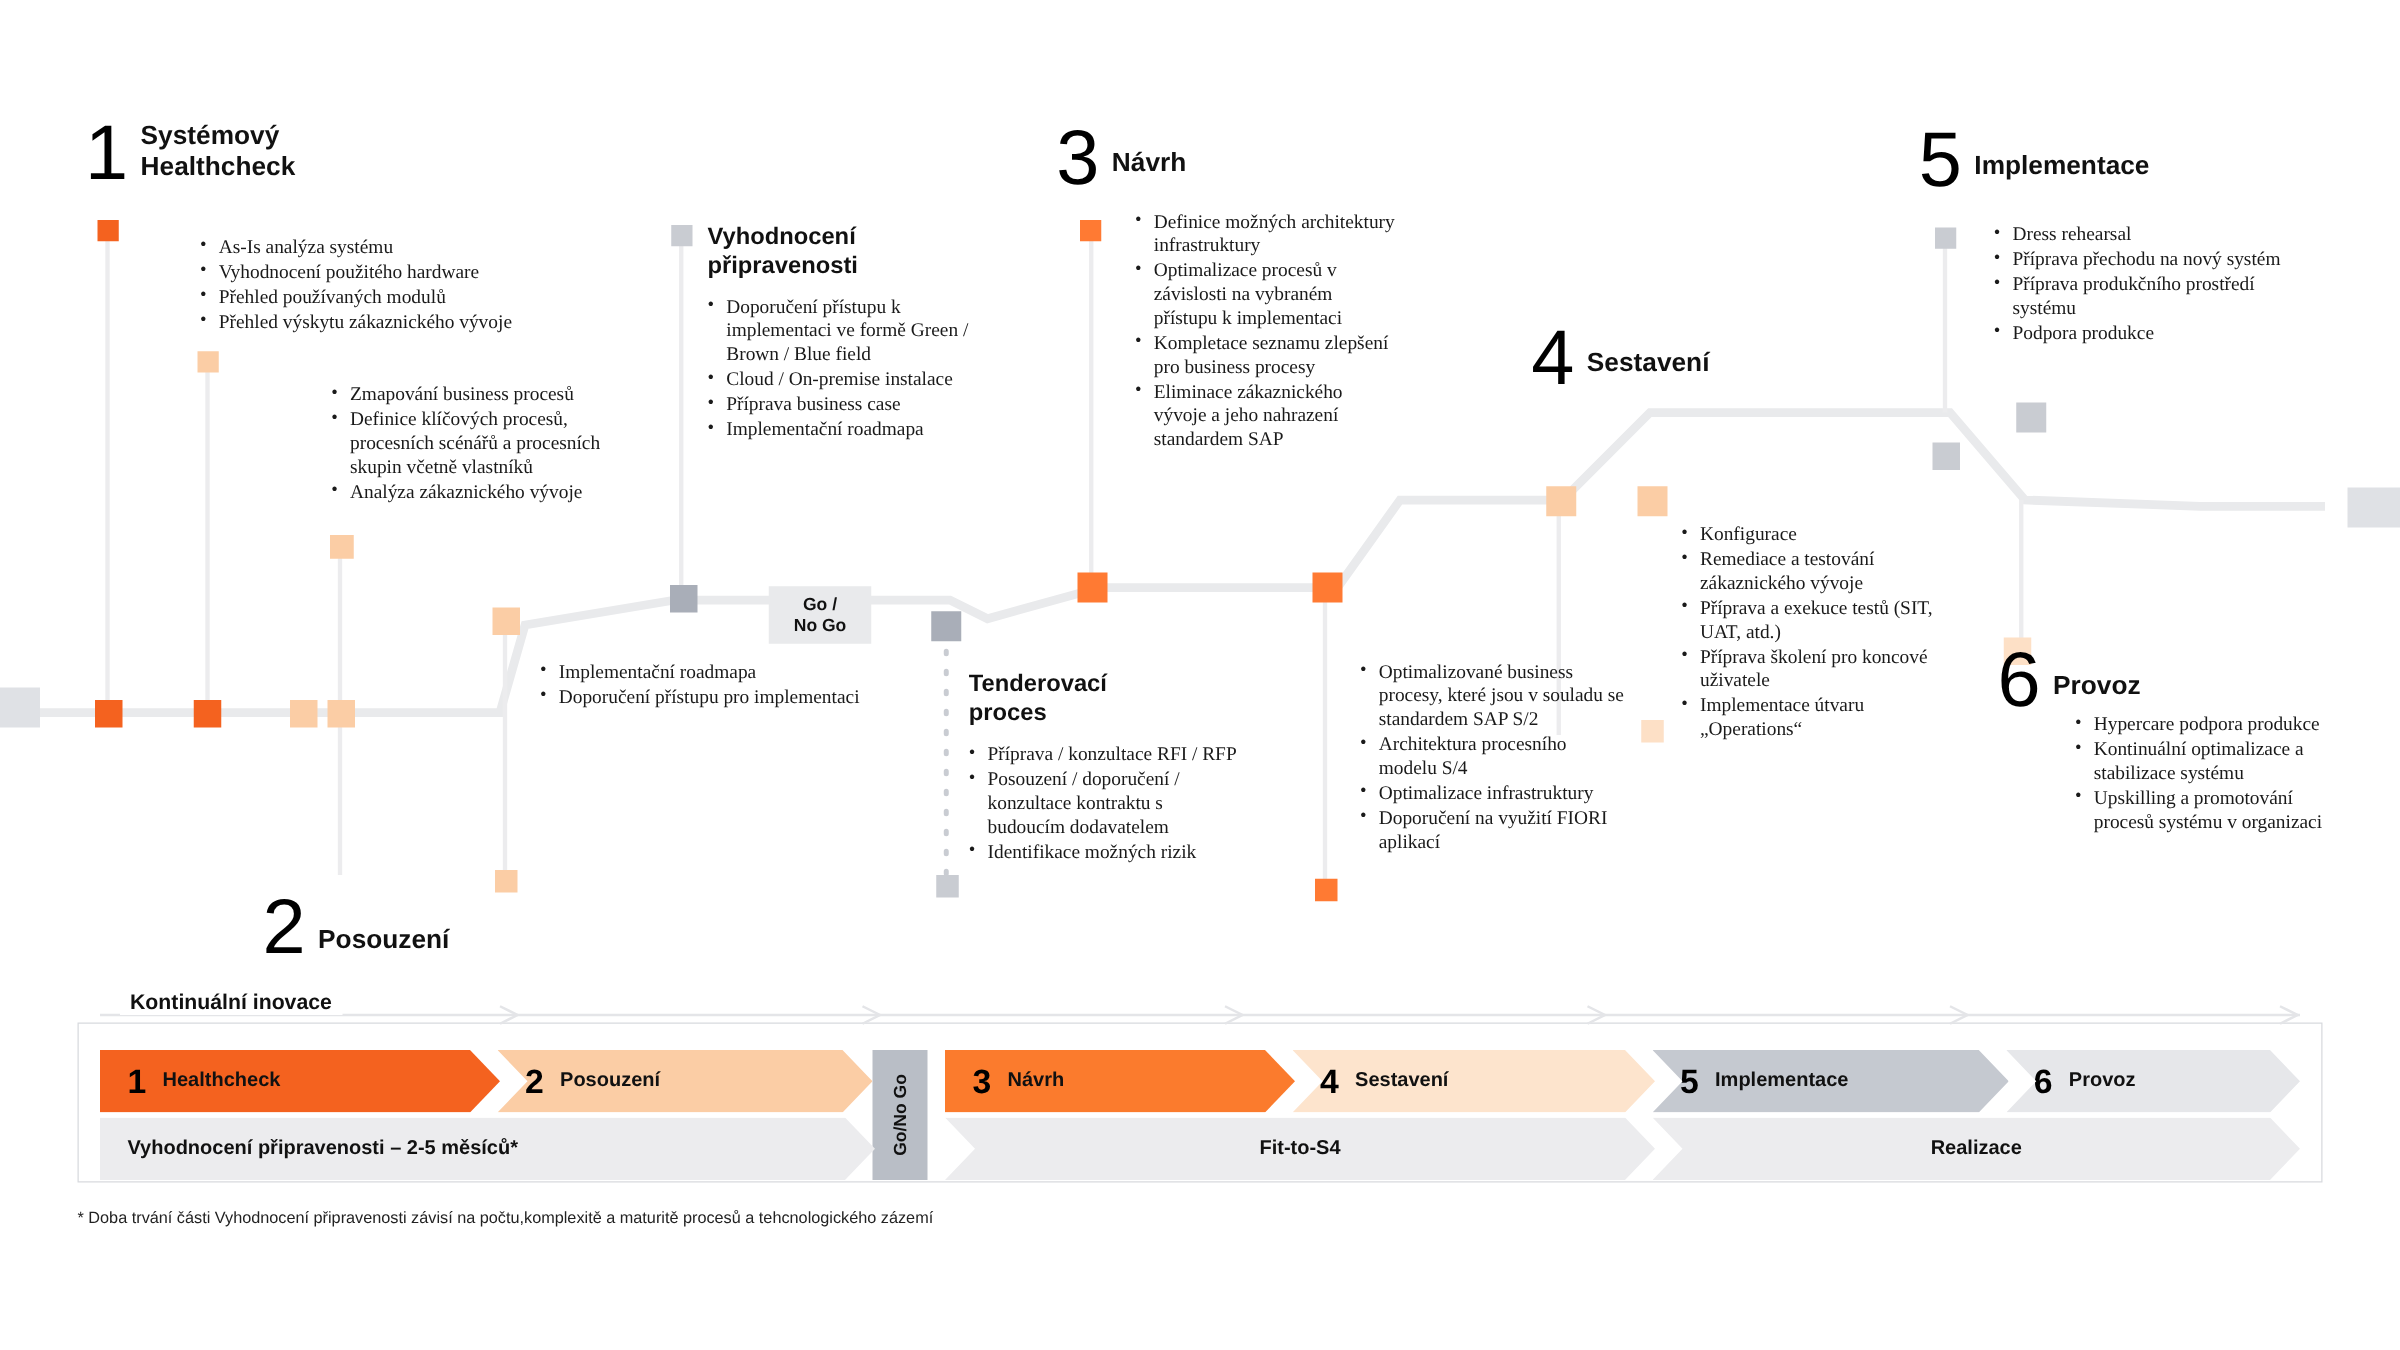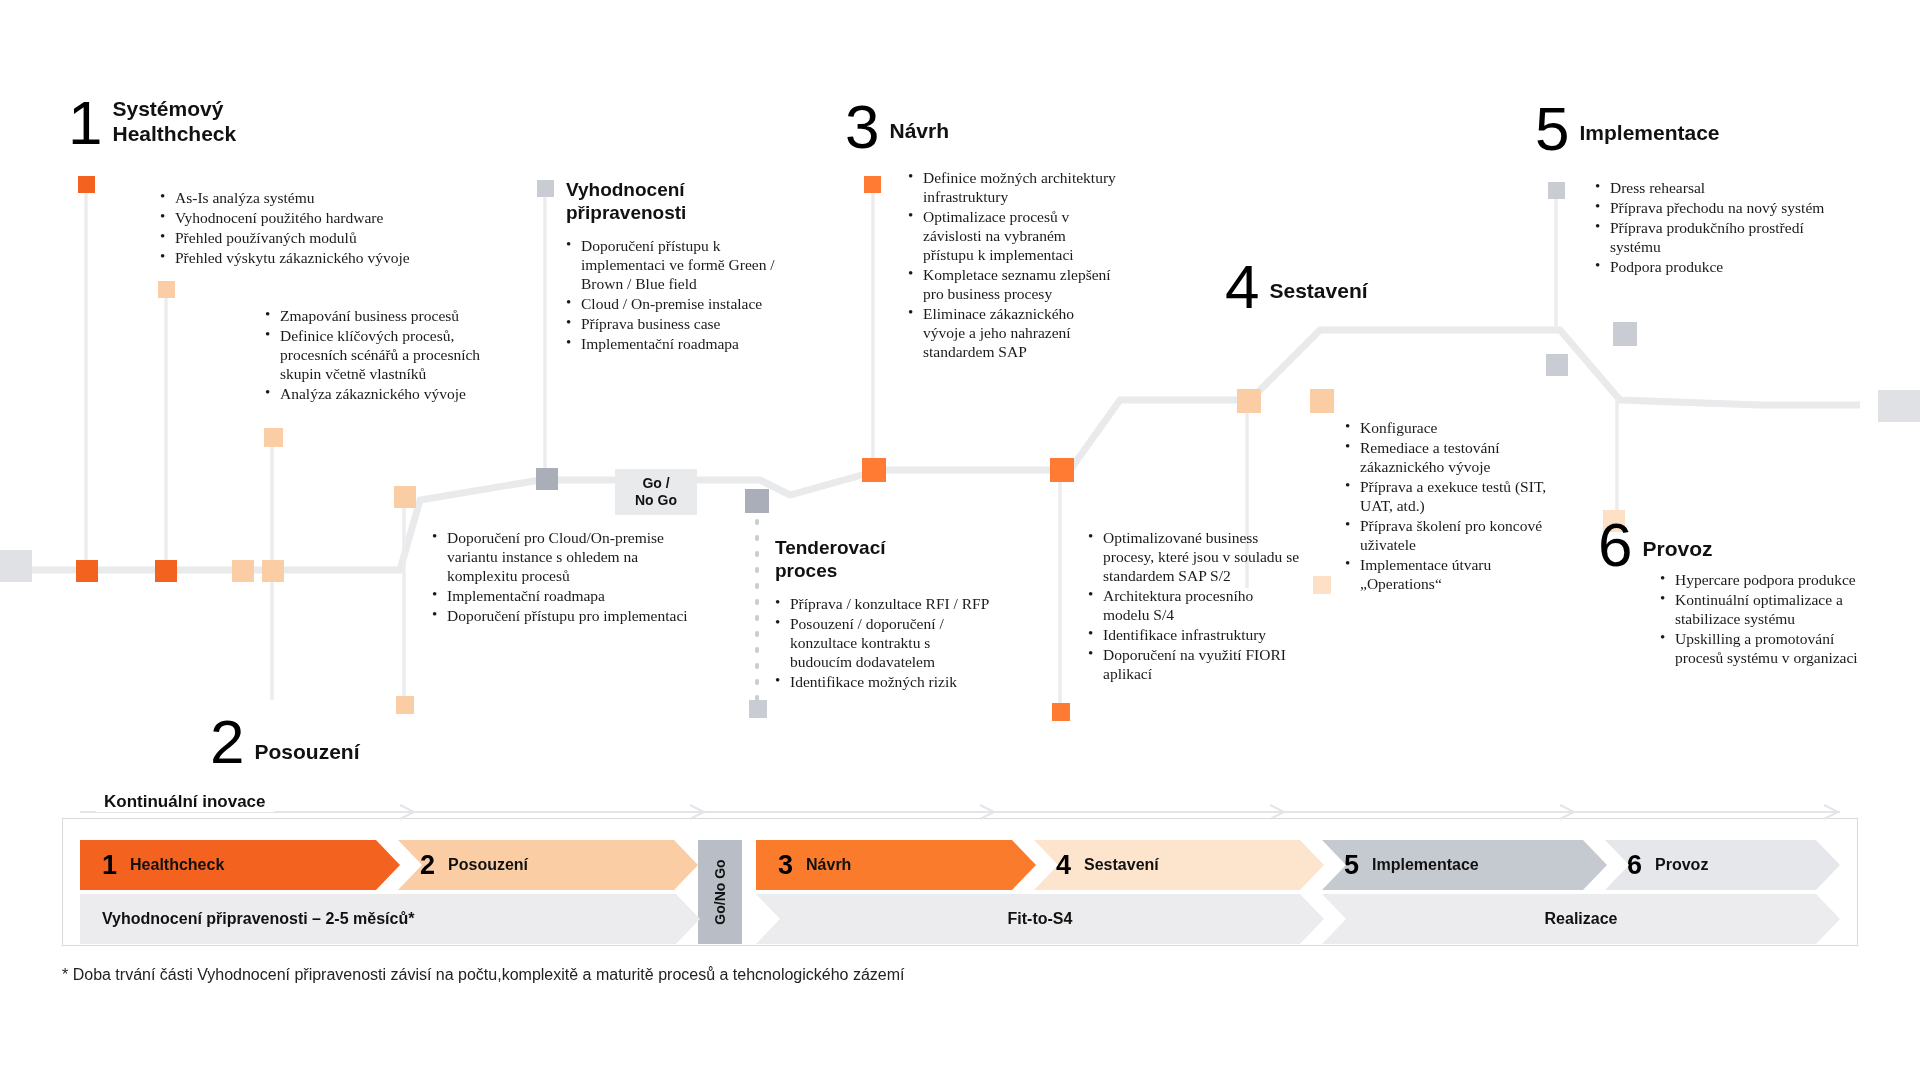--- a/index.html
+++ b/index.html
@@ -96,21 +96,21 @@
 
   .grp-row{position:absolute;left:18px;top:76px;height:50px;width:1760px;}
   .grp{
     position:absolute;top:0;height:50px;background:#ececee;
     display:flex;align-items:center;box-sizing:border-box;
   }
   .grp .glab{font-weight:bold;font-size:16px;color:#111;white-space:nowrap;}
 
   .footnote{
     position:absolute;left:62px;top:966px;
-    font-size:16px;color:#222;font-family:"Liberation Sans", sans-serif;
+    font-size:13px;color:#222;font-family:"Liberation Sans", sans-serif;
   }
 </style>
 </head>
 <body>
 
 <div class="canvas">
 
   <svg class="wires" viewBox="0 0 1920 1080">
     <g stroke="#e9eaec" stroke-width="7" fill="none" stroke-linejoin="miter">
 
@@ -210,21 +210,20 @@
     <ul class="bl">
       <li>Doporučení přístupu k implementaci ve formě Green / Brown / Blue field</li>
       <li>Cloud / On-premise instalace</li>
       <li>Příprava business case</li>
       <li>Implementační roadmapa</li>
     </ul>
   </div>
 
   <div class="blk" style="left:432px;top:528px;width:265px;">
     <ul class="bl">
-      <li>Doporučení pro Cloud/On-premise variantu instance s ohledem na komplexitu procesů</li>
       <li>Implementační roadmapa</li>
       <li>Doporučení přístupu pro implementaci</li>
     </ul>
   </div>
 
   <div class="phase" style="left:845px;top:100px;">
     <div class="head-row">
       <div class="ph-num">3</div>
       <div>
         <div class="ph-title" style="margin-top:18px;">Návrh</div>
@@ -249,21 +248,21 @@
       <li>Příprava / konzultace RFI / RFP</li>
       <li>Posouzení / doporučení / konzultace kontraktu s budoucím dodavatelem</li>
       <li>Identifikace možných rizik</li>
     </ul>
   </div>
 
   <div class="blk" style="left:1088px;top:528px;width:215px;">
     <ul class="bl">
       <li>Optimalizované business procesy, které jsou v souladu se standardem SAP S/2</li>
       <li>Architektura procesního modelu S/4</li>
-      <li>Identifikace infrastruktury</li>
+      <li>Optimalizace infrastruktury</li>
       <li>Doporučení na využití FIORI aplikací</li>
     </ul>
   </div>
 
   <div class="phase" style="left:1225px;top:260px;">
     <div class="head-row">
       <div class="ph-num">4</div>
       <div>
         <div class="ph-title" style="margin-top:18px;">Sestavení</div>
       </div>

